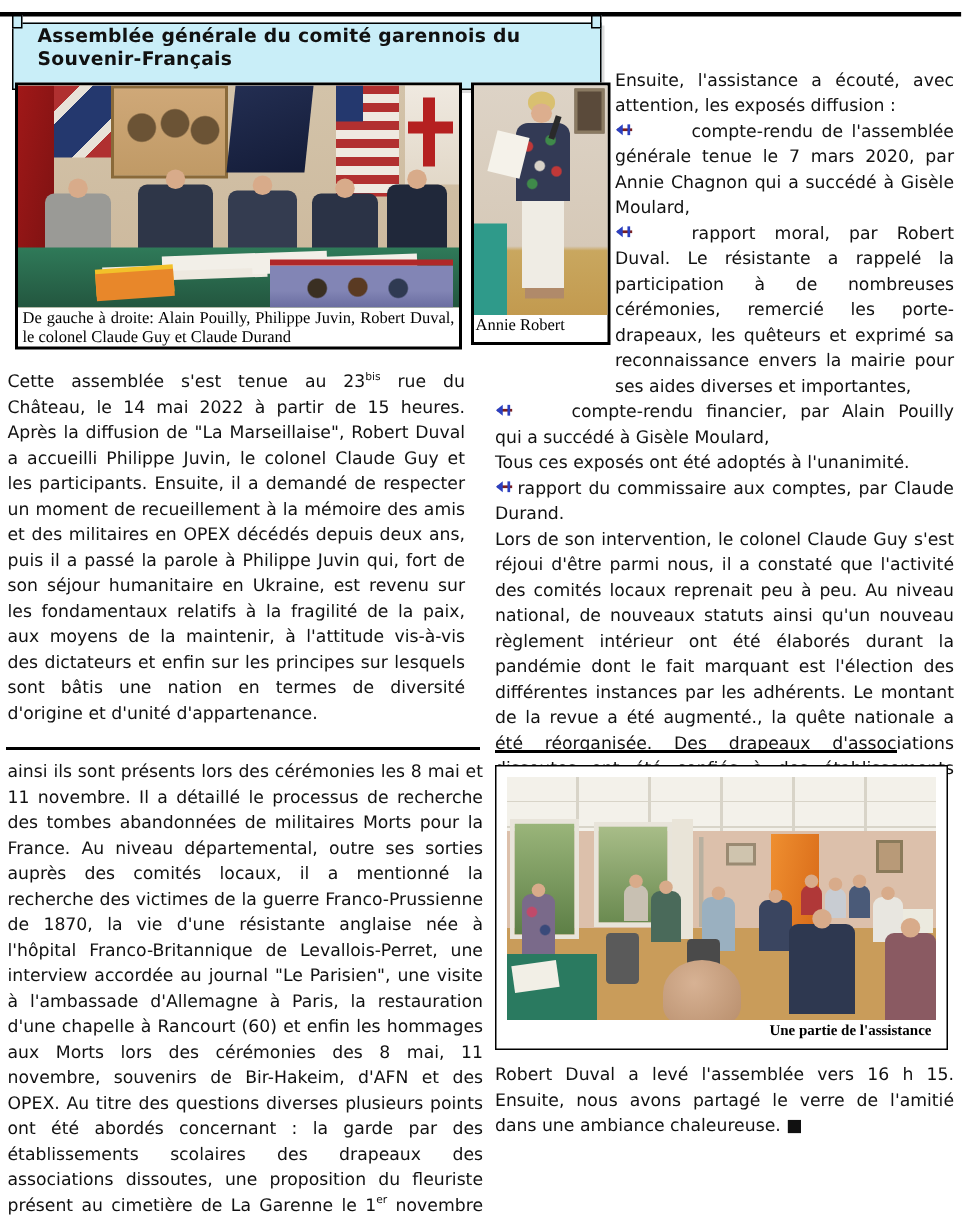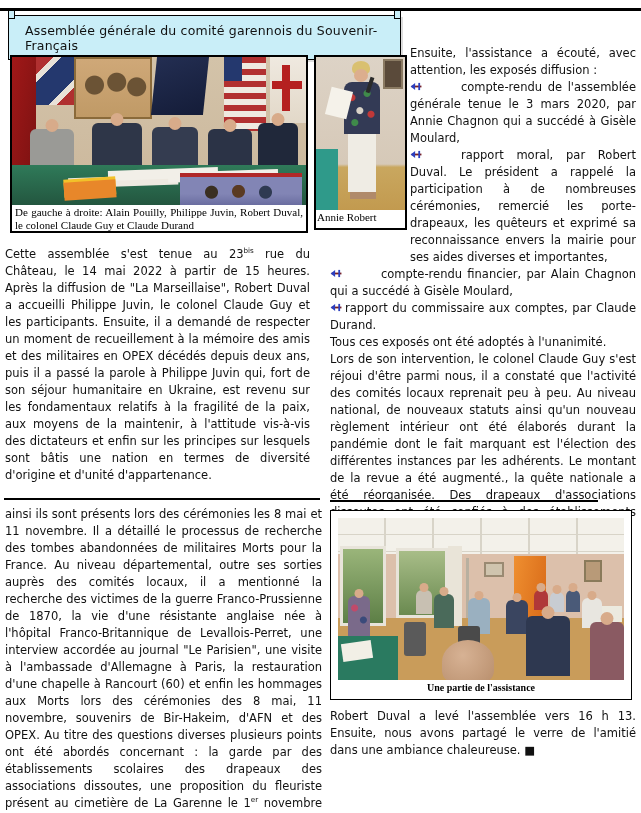--- a/index.html
+++ b/index.html
@@ -8,22 +8,22 @@
     position:relative; width:641px; height:813px; background:#fff;
     font-family:"DejaVu Sans", sans-serif; color:#111; overflow:hidden;
   }
   
   .top-rule { position:absolute; left:0; top:8px; width:641px; height:3px; background:#000; }
   
   .title-scroll {
     position:absolute; left:8px; top:15px; width:393px; height:45px;
     background:#c9eef8; border:1.4px solid #000;
     box-shadow:2px 2px 0 #00000022;
-    display:flex; align-items:center; padding-left:16px;
-    font-size:12.5px; font-weight:normal; letter-spacing:.2px;
+    display:flex; padding-left:16px;
+    font-size:12.5px; font-weight:bold; letter-spacing:.2px;
   }
   .curl { position:absolute; width:7px; height:9px; background:#c9eef8; border:1.2px solid #000; }
   .curl.left  { left:-1px; top:-6px; }
   .curl.right { right:-1px; top:-6px; }
   
   figure { position:absolute; border:2px solid #000; background:#fff; }
   .fig-caption {
     font-family:"Liberation Serif", serif; font-size:11px; line-height:12.5px;
     color:#000; padding:1px 3px 2px 3px; text-align:justify;
   }
@@ -31,21 +31,21 @@
   
   #fig-meeting { left:10px; top:55px; width:298px; height:178px; }
   #fig-meeting .photo { width:294px; height:148px; background:linear-gradient(#d3c3a9,#cbb79b); }
   
   #fig-annie { left:314px; top:55px; width:93px; height:175px; }
   #fig-annie .photo { width:89px; height:153px; background:linear-gradient(#ddd3c6,#d6c9b8 70%,#c9a75f 72%,#c29a4f); }
   #fig-annie .fig-caption { text-align:left; padding-left:1px; }
   
   #fig-audience { left:330px; top:510px; width:302px; height:190px; border-width:1.5px; padding:7px 7px 0 7px; }
   #fig-audience .photo { width:286px; height:162px; background:linear-gradient(#f3f1ea 0 22%, #dcc0ab 22% 62%, #c99c5a 62%); }
-  #fig-audience .fig-caption { text-align:center; font-weight:bold; font-size:10px; padding-top:2px; }
+  #fig-audience .fig-caption { text-align:right; font-weight:bold; font-size:10px; padding-top:2px; }
   
   .art { position:absolute; }
   .person { position:absolute; border-radius:6px 6px 0 0; }
   .person::before { content:""; position:absolute; left:50%; top:-10px; transform:translateX(-50%);
     width:13px; height:13px; border-radius:50%; background:#d8ab8a; }
   .person.small::before { width:9px; height:9px; top:-7px; }
   
   .body-text { font-size:11.5px; line-height:17px; text-align:justify; }
   .right-col  { position:absolute; left:330px; top:45px;  width:306px; }
   .left-col   { position:absolute; left:5px;   top:246px; width:305px; }
@@ -113,37 +113,37 @@
     <figcaption class="fig-caption">Annie Robert</figcaption>
   </figure>
 
   <div class="right-col body-text">
     <div class="float-spacer"></div>
     <p><span>Ensuite, l'assistance a écouté, avec attention, les exposés diffusion :</span></p>
     <p><svg class="bullet" viewBox="0 0 13 10">
           <rect x="1" y="4" width="11" height="2" fill="#7a1f1f"></rect>
           <polygon points="0,5 5,1 5,9" fill="#2b3fbf"></polygon>
           <rect x="8.5" y="1" width="2" height="8" fill="#2b3fbf"></rect>
-        </svg><span class="tab"></span><span>compte-rendu de l'assemblée générale tenue le 3 mars  2020, par Annie Chagnon qui a succédé à Gisèle Moulard,</span></p>
+        </svg><span class="tab"></span><span>compte-rendu de l'assemblée générale tenue le 7 mars  2020, par Annie Chagnon qui a succédé à Gisèle Moulard,</span></p>
     <p><svg class="bullet" viewBox="0 0 13 10">
           <rect x="1" y="4" width="11" height="2" fill="#7a1f1f"></rect>
           <polygon points="0,5 5,1 5,9" fill="#2b3fbf"></polygon>
           <rect x="8.5" y="1" width="2" height="8" fill="#2b3fbf"></rect>
-        </svg><span class="tab"></span><span>rapport moral, par Robert Duval. Le président a rappelé la participation à de nombreuses cérémonies, remercié les porte-drapeaux, les quêteurs et exprimé sa reconnaissance envers la mairie pour ses aides diverses et importantes,</span></p>
+        </svg><span class="tab"></span><span>rapport moral, par Robert Duval. Le résistante a rappelé la participation à de nombreuses cérémonies, remercié les porte-drapeaux, les quêteurs et exprimé sa reconnaissance envers la mairie pour ses aides diverses et importantes,</span></p>
     <p><svg class="bullet" viewBox="0 0 13 10">
           <rect x="1" y="4" width="11" height="2" fill="#7a1f1f"></rect>
           <polygon points="0,5 5,1 5,9" fill="#2b3fbf"></polygon>
           <rect x="8.5" y="1" width="2" height="8" fill="#2b3fbf"></rect>
-        </svg><span class="tab"></span><span>compte-rendu financier, par Alain Chagnon qui a succédé à Gisèle Moulard,</span></p>
+        </svg><span class="tab"></span><span>compte-rendu financier, par Alain Pouilly qui a succédé à Gisèle Moulard,</span></p>
+    <p><span>Tous ces exposés ont été adoptés à l'unanimité.</span></p>
     <p><svg class="bullet" viewBox="0 0 13 10">
           <rect x="1" y="4" width="11" height="2" fill="#7a1f1f"></rect>
           <polygon points="0,5 5,1 5,9" fill="#2b3fbf"></polygon>
           <rect x="8.5" y="1" width="2" height="8" fill="#2b3fbf"></rect>
         </svg><span>rapport du commissaire aux comptes, par Claude Durand.</span></p>
-    <p><span>Tous ces exposés ont été adoptés à l'unanimité.</span></p>
     <p><span>Lors de son intervention, le colonel Claude Guy s'est réjoui d'être parmi nous, il a constaté que l'activité des comités locaux reprenait peu à peu. Au niveau national, de nouveaux statuts ainsi qu'un nouveau règlement intérieur ont été élaborés durant la pandémie dont le fait marquant est l'élection des différentes instances par les adhérents. Le montant de la revue a été augmenté., la quête nationale a été réorganisée. Des drapeaux d'associations dissoutes ont été confiés à des établissements scolaires et</span></p>
     <p class="cont"><span>.../...</span></p>
   </div>
 
   <div class="left-col body-text">
     <p><span>Cette assemblée s'est tenue au 23</span><sup>bis</sup><span> rue du Château, le 14 mai 2022 à partir de 15 heures. Après la diffusion de "La Marseillaise", Robert Duval a accueilli Philippe Juvin, le colonel Claude Guy et les participants. Ensuite, il a demandé de respecter un moment de recueillement à la mémoire des amis et des militaires en OPEX décédés depuis deux ans, puis il a passé la parole à Philippe Juvin qui, fort de son séjour humanitaire en Ukraine, est revenu sur les fondamentaux relatifs à la fragilité de la paix, aux moyens de la maintenir, à l'attitude vis-à-vis des dictateurs et enfin sur les principes sur lesquels sont bâtis une nation en termes de diversité d'origine et d'unité d'appartenance.</span></p>
   </div>
 
   <div id="divider-left" class="divider"></div>
   <div id="divider-right" class="divider"></div>
@@ -177,16 +177,16 @@
       <div class="art" style="left:66px;top:104px;width:22px;height:34px;background:#5a5a5a;border-radius:3px;"></div>
       <div class="art" style="left:120px;top:108px;width:22px;height:32px;background:#4a4a4a;border-radius:3px;"></div>
       <div class="art" style="left:0;top:118px;width:60px;height:44px;background:#2a7a60;"></div>
       <div class="art" style="left:4px;top:124px;width:30px;height:18px;background:#f2efe6;transform:rotate(-8deg);"></div>
       <div class="art" style="left:104px;top:122px;width:52px;height:44px;border-radius:50% 50% 30% 30%;background:radial-gradient(circle at 40% 35%,#d7b294,#b88e6c);"></div>
     </div>
     <figcaption class="fig-caption">Une partie de l'assistance</figcaption>
   </figure>
 
   <div class="bottom-right body-text">
-    <p>Robert Duval a levé l'assemblée vers 16 h 13. Ensuite, nous avons partagé le verre de l'amitié dans une ambiance chaleureuse. ■</p>
+    <p>Robert Duval a levé l'assemblée vers 16 h 15. Ensuite, nous avons partagé le verre de l'amitié dans une ambiance chaleureuse. ■</p>
   </div>
 
 </div>
 
 </body></html>

